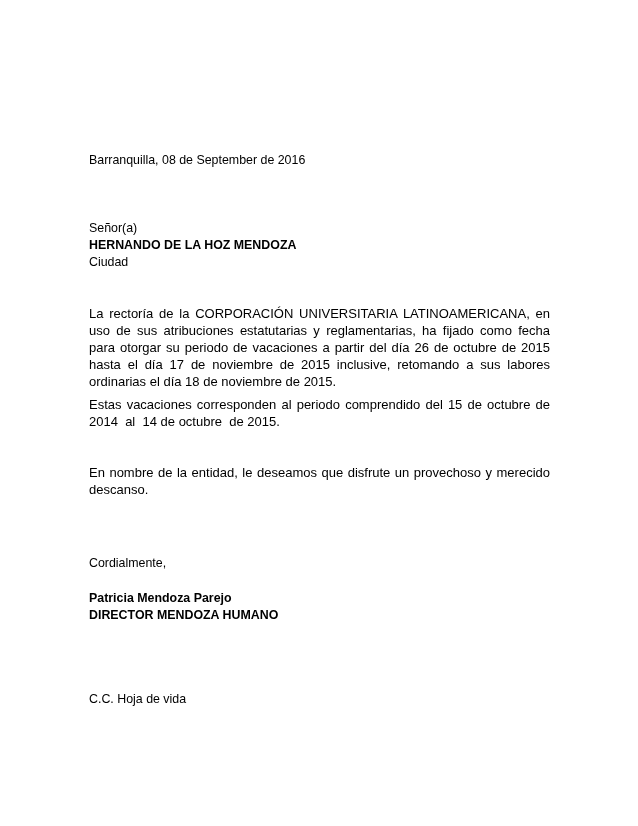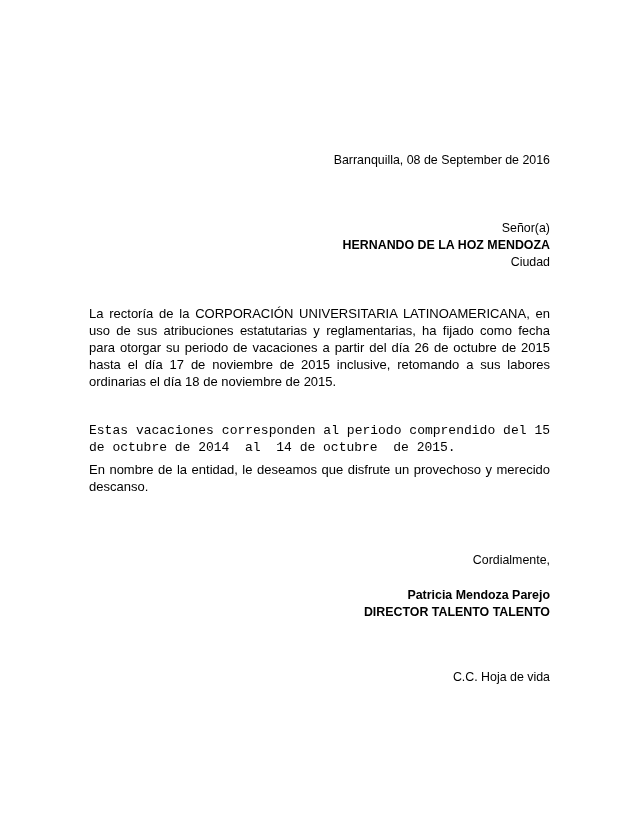--- a/index.html
+++ b/index.html
@@ -30,45 +30,44 @@
     position: absolute;
     left: 89px;
     top: 152px;
     width: 461px;
   }
 
   .line {
     font-size: 12.4px;
     line-height: 17px;
     white-space: pre-wrap;
-    text-align: right;
   }
 
   .bold {
     font-weight: bold;
   }
 
   .para {
     font-size: 13px;
     line-height: 17px;
     text-align: justify;
     text-justify: inter-word;
     margin: 0;
     white-space: pre-wrap;
   }
 
   
   .block-date      { margin: 0; }
   .block-addressee { margin-top: 51px; }
   .block-p1        { margin-top: 34px; }
-  .block-p2        { margin-top: 32px; font-family: Liberation Mono, monospace; }
-  .block-p3        { margin-top: 5px; }
+  .block-p2        { margin-top: 6px; }
+  .block-p3        { margin-top: 34px; }
   .block-closing   { margin-top: 57px; }
   .block-signature { margin-top: 18px; }
-  .block-cc        { margin-top: 48px; }
+  .block-cc        { margin-top: 67px; }
 </style>
 </head>
 <body>
 
 <div class="page">
 
   <div class="letter-body">
 
     <div class="line block-date">Barranquilla, 08 de September de 2016</div>
 
@@ -81,19 +80,19 @@
     <p class="para block-p1">La rectoría de la CORPORACIÓN UNIVERSITARIA LATINOAMERICANA, en uso de sus atribuciones estatutarias y reglamentarias, ha fijado como fecha para otorgar su periodo de vacaciones a partir del día 26 de octubre de 2015 hasta el día 17 de noviembre de 2015 inclusive, retomando a sus labores ordinarias el día 18 de noviembre de 2015.</p>
 
     <p class="para block-p2">Estas vacaciones corresponden al periodo comprendido del 15 de octubre de 2014  al  14 de octubre  de 2015.</p>
 
     <p class="para block-p3">En nombre de la entidad, le deseamos que disfrute un provechoso y merecido descanso.</p>
 
     <div class="line block-closing">Cordialmente,</div>
 
     <div class="block-signature">
       <div class="line bold">Patricia Mendoza Parejo</div>
-      <div class="line bold">DIRECTOR TALENTO TALENTO</div>
+      <div class="line bold">DIRECTOR MENDOZA HUMANO</div>
     </div>
 
     <div class="line block-cc">C.C. Hoja de vida</div>
 
   </div>
 </div>
 
 </body></html>

